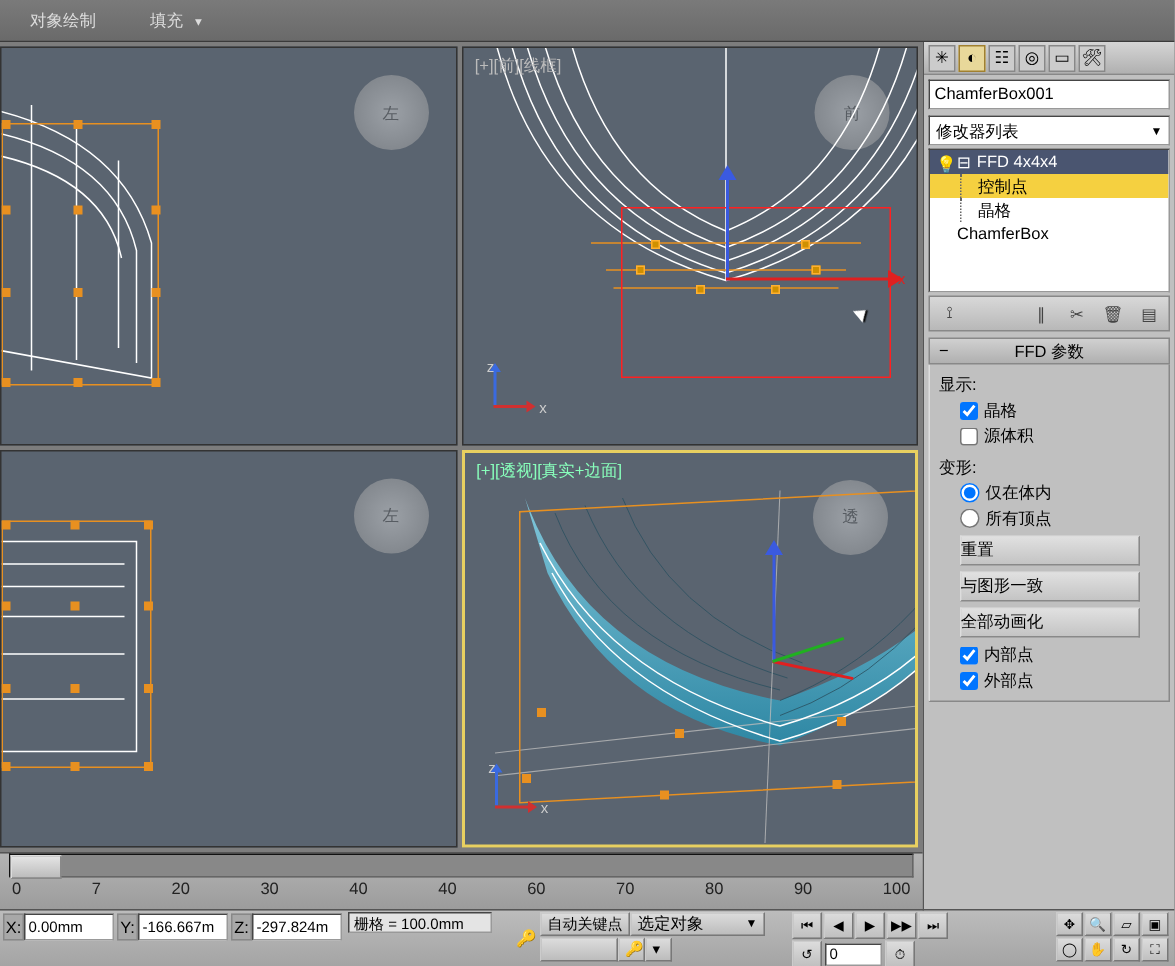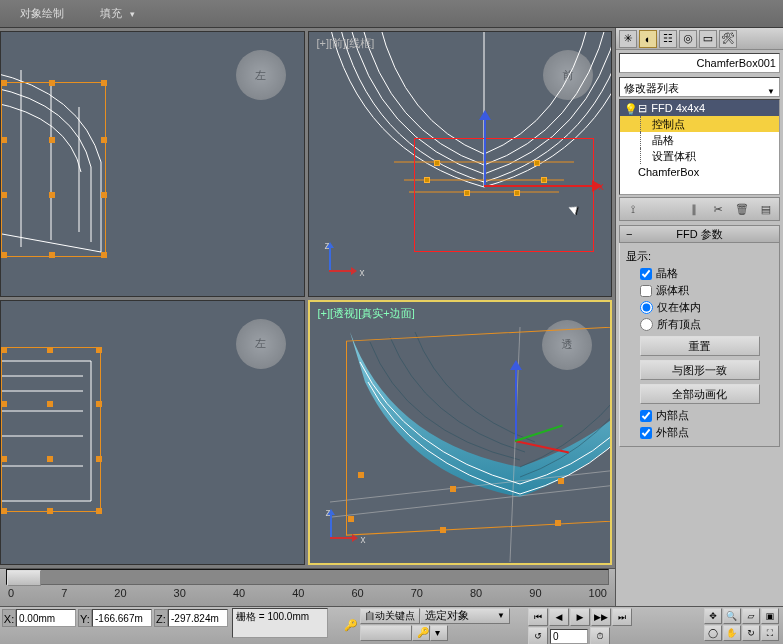--- a/index.html
+++ b/index.html
@@ -25,53 +25,53 @@
 .sel-box { position: absolute; border: 1px solid #ff2020; }
 .sel-pt { position:absolute; width:6px; height:6px; background:#d09000; border:1px solid #ffb030; }
 .viewcube { position:absolute; top:18px; right:18px; width:50px; height:50px; background: radial-gradient(#ddd,#999); border-radius:50%; opacity:.5; display:flex; align-items:center; justify-content:center; color:#555; }
 .cursor-arrow { position:absolute; width:0; height:0; border-left:7px solid #fff; border-top:5px solid transparent; border-bottom:5px solid transparent; filter: drop-shadow(1px 1px 0 #000); transform: rotate(-40deg); }
 
 .right-panel { position:absolute; top:28px; right:0; width:168px; height:616px; background:#c0c0c0; border-left:1px solid #555; display:flex; flex-direction:column; }
 .tab-row { height:22px; background:linear-gradient(#d5d5d5,#b0b0b0); display:flex; align-items:center; padding:0 3px; gap:2px; border-bottom:1px solid #888; }
 .tab-row .ticon { width:18px; height:18px; border:1px solid #888; background:#ccc; display:flex; align-items:center; justify-content:center; }
 .tab-row .ticon.active { background:#e8d89a; border-color:#a08030; }
 .name-field { margin:3px 3px 0 3px; height:20px; }
-.name-field input { width:100%; height:100%; border:1px inset #999; background:#fff; padding:0 3px; font-size:11px;text-align:right; }
-.mod-label { margin:4px 3px 0 3px; height:20px; border:1px inset #999; background:#fff; display:flex; align-items:flex-end; padding:0 4px; justify-content:space-between; }
+.name-field input { width:100%; height:100%; border:1px inset #999; background:#fff; padding:0 3px; font-size:11px; }
+.mod-label { margin:4px 3px 0 3px; height:20px; border:1px inset #999; background:#fff; display:flex; align-items:center; padding:0 4px; justify-content:space-between; }
 .mod-label .tri { font-size:8px; }
 .mod-stack { margin:2px 3px; height:96px; border:1px inset #999; background:#fff; position:relative; overflow:hidden; }
 .mod-row { height:16px; display:flex; align-items:center; padding:0 4px; gap:4px; }
 .mod-row.sel { background:#4a5570; color:#fff; }
 .mod-row.hl { background:#f5d040; }
 .mod-row.sub { padding-left: 32px; position:relative; }
 .mod-row.sub::before { content:''; position:absolute; left:20px; top:0; height:100%; border-left:1px dotted #666; }
 .mod-row .bulb { width:10px; height:10px; }
 .mod-toolbar { margin:0 3px 4px 3px; height:24px; border:1px solid #888; background:linear-gradient(#d8d8d8,#b8b8b8); display:flex; align-items:center; padding:0 4px; gap:6px; }
 .mod-toolbar .mico { width:18px; height:18px; display:flex; align-items:center; justify-content:center; color:#444; }
 
 .rollout-head { height:18px; background:linear-gradient(#d0d0d0,#b0b0b0); border:1px solid #888; display:flex; align-items:center; justify-content:center; margin:0 3px; position:relative; }
 .rollout-head .rminus { position:absolute; left:6px; }
 .rollout-body { margin:0 3px; padding:4px 6px; background:#c0c0c0; border-left:1px solid #ddd; border-right:1px solid #888; border-bottom:1px solid #888; }
 .grp-label { margin: 2px 0 2px 0; }
 .chk { display:flex; align-items:center; gap:4px; margin:2px 0 2px 14px; }
 .chk input { width:12px; height:12px; }
 .rad { display:flex; align-items:center; gap:4px; margin:2px 0 2px 14px; }
-.rbtn { display:block; width: 120px; height:20px; margin:4px auto; border:1px outset #ddd; background:linear-gradient(#e0e0e0,#c4c4c4); text-align:center; line-height:18px; }
+.rbtn { display:block; width: 120px; height:20px; margin:4px auto; border:1px outset #ddd; background:linear-gradient(#e0e0e0,#c4c4c4); line-height:18px; }
 
 .timeline { position:absolute; left:0; top:568px; width:615px; height:38px; background:linear-gradient(#b4b4b4,#9c9c9c); border-top:1px solid #555; }
 .tl-track { position:absolute; top:0; left:6px; right:6px; height:16px; background:#888; border:1px inset #666; }
 .tl-knob { position:absolute; top:0; left:0; width:34px; height:16px; background:linear-gradient(#e4e4e4,#bcbcbc); border:1px outset #ddd; }
 .tl-ruler { position:absolute; top:18px; left:6px; right:6px; height:18px; display:flex; justify-content:space-between; padding:0 2px; color:#222; font-size:10px; }
 .tl-ruler span { position:relative; }
 
 .statusbar { position:absolute; bottom:0; left:0; width:783px; height:38px; background:linear-gradient(#bcbcbc,#a4a4a4); border-top:1px solid #555; display:flex; align-items:flex-start; }
 .coord { display:flex; align-items:center; height:20px; margin:1px 0 0 2px; }
 .coord .lbl { width:14px; text-align:center; background:#a8a8a8; height:18px; line-height:18px; border:1px solid #888; }
 .coord input { width:60px; height:18px; border:1px inset #999; background:#fff; padding:0 2px; font-size:10px; }
-.grid-disp { margin:1px 0 0 4px; height:30px; width:96px; border:1px inset #999; background:#e4e4e4; line-height:16px; padding:0 3px; font-size:10px; }
+.grid-disp { margin:1px 0 0 4px; height:14px; width:96px; border:1px inset #999; background:#e4e4e4; line-height:16px; padding:0 3px; font-size:10px; }
 .autokey-area { position:absolute; left:360px; top:0; display:flex; flex-direction:column; }
 .ak-row { display:flex; align-items:center; height:17px; }
 .ak-btn { height:16px; border:1px outset #ccc; background:linear-gradient(#dcdcdc,#bcbcbc); padding:0 4px; font-size:10px; display:flex; align-items:center; }
 .lock-ico { width:22px; height:34px; display:flex; align-items:center; justify-content:center; margin-left:2px; }
 .play-controls { position:absolute; left:528px; top:1px; display:flex; gap:1px; }
 .pctl { width:20px; height:18px; border:1px outset #ccc; background:linear-gradient(#dcdcdc,#c0c0c0); display:flex; align-items:center; justify-content:center; font-size:9px; }
 .nav-controls { position:absolute; right:4px; top:1px; display:grid; grid-template-columns:repeat(4,18px); gap:1px; }
 .nctl { width:18px; height:16px; border:1px outset #ccc; background:linear-gradient(#dcdcdc,#c0c0c0); display:flex; align-items:center; justify-content:center; font-size:9px; }
 .sb-row2 { position:absolute; left:528px; top:20px; display:flex; gap:2px; align-items:center; }
 .sb-row2 input { width:38px; height:15px; border:1px inset #999; background:#fff; font-size:10px; padding:0 2px; }
@@ -253,23 +253,20 @@
       <span class="bulb">💡</span>
       <span>⊟</span>
       <span>FFD 4x4x4</span>
     </div>
     <div class="mod-row sub hl">
         <span>控制点</span>
       </div>
     <div class="mod-row sub">
         <span>晶格</span>
       </div>
-    <div class="mod-row sub">
-        <span>设置体积</span>
-      </div>
     <div class="mod-row" style="padding-left:18px;">
         <span>ChamferBox</span>
       </div>
   </div>
   <div class="mod-toolbar">
     <div class="mico">⟟</div>
     <div style="flex:1"></div>
     <div class="mico">∥</div>
     <div class="mico">✂</div>
     <div class="mico">🗑</div>
@@ -284,20 +281,21 @@
     <div class="grp-label">显示:</div>
     <label class="chk">
         <input type="checkbox" checked="" style="">
         <span>晶格</span>
       </label>
     <label class="chk">
         <input type="checkbox" style="">
         <span>源体积</span>
       </label>
 
+    <div class="grp-label" style="margin-top:6px;">变形:</div>
     <label class="rad">
         <input type="radio" name="deform" checked="" style="">
         <span>仅在体内</span>
       </label>
     <label class="rad">
         <input type="radio" name="deform" style="">
         <span>所有顶点</span>
       </label>
 
     <div class="rbtn">重置</div>

